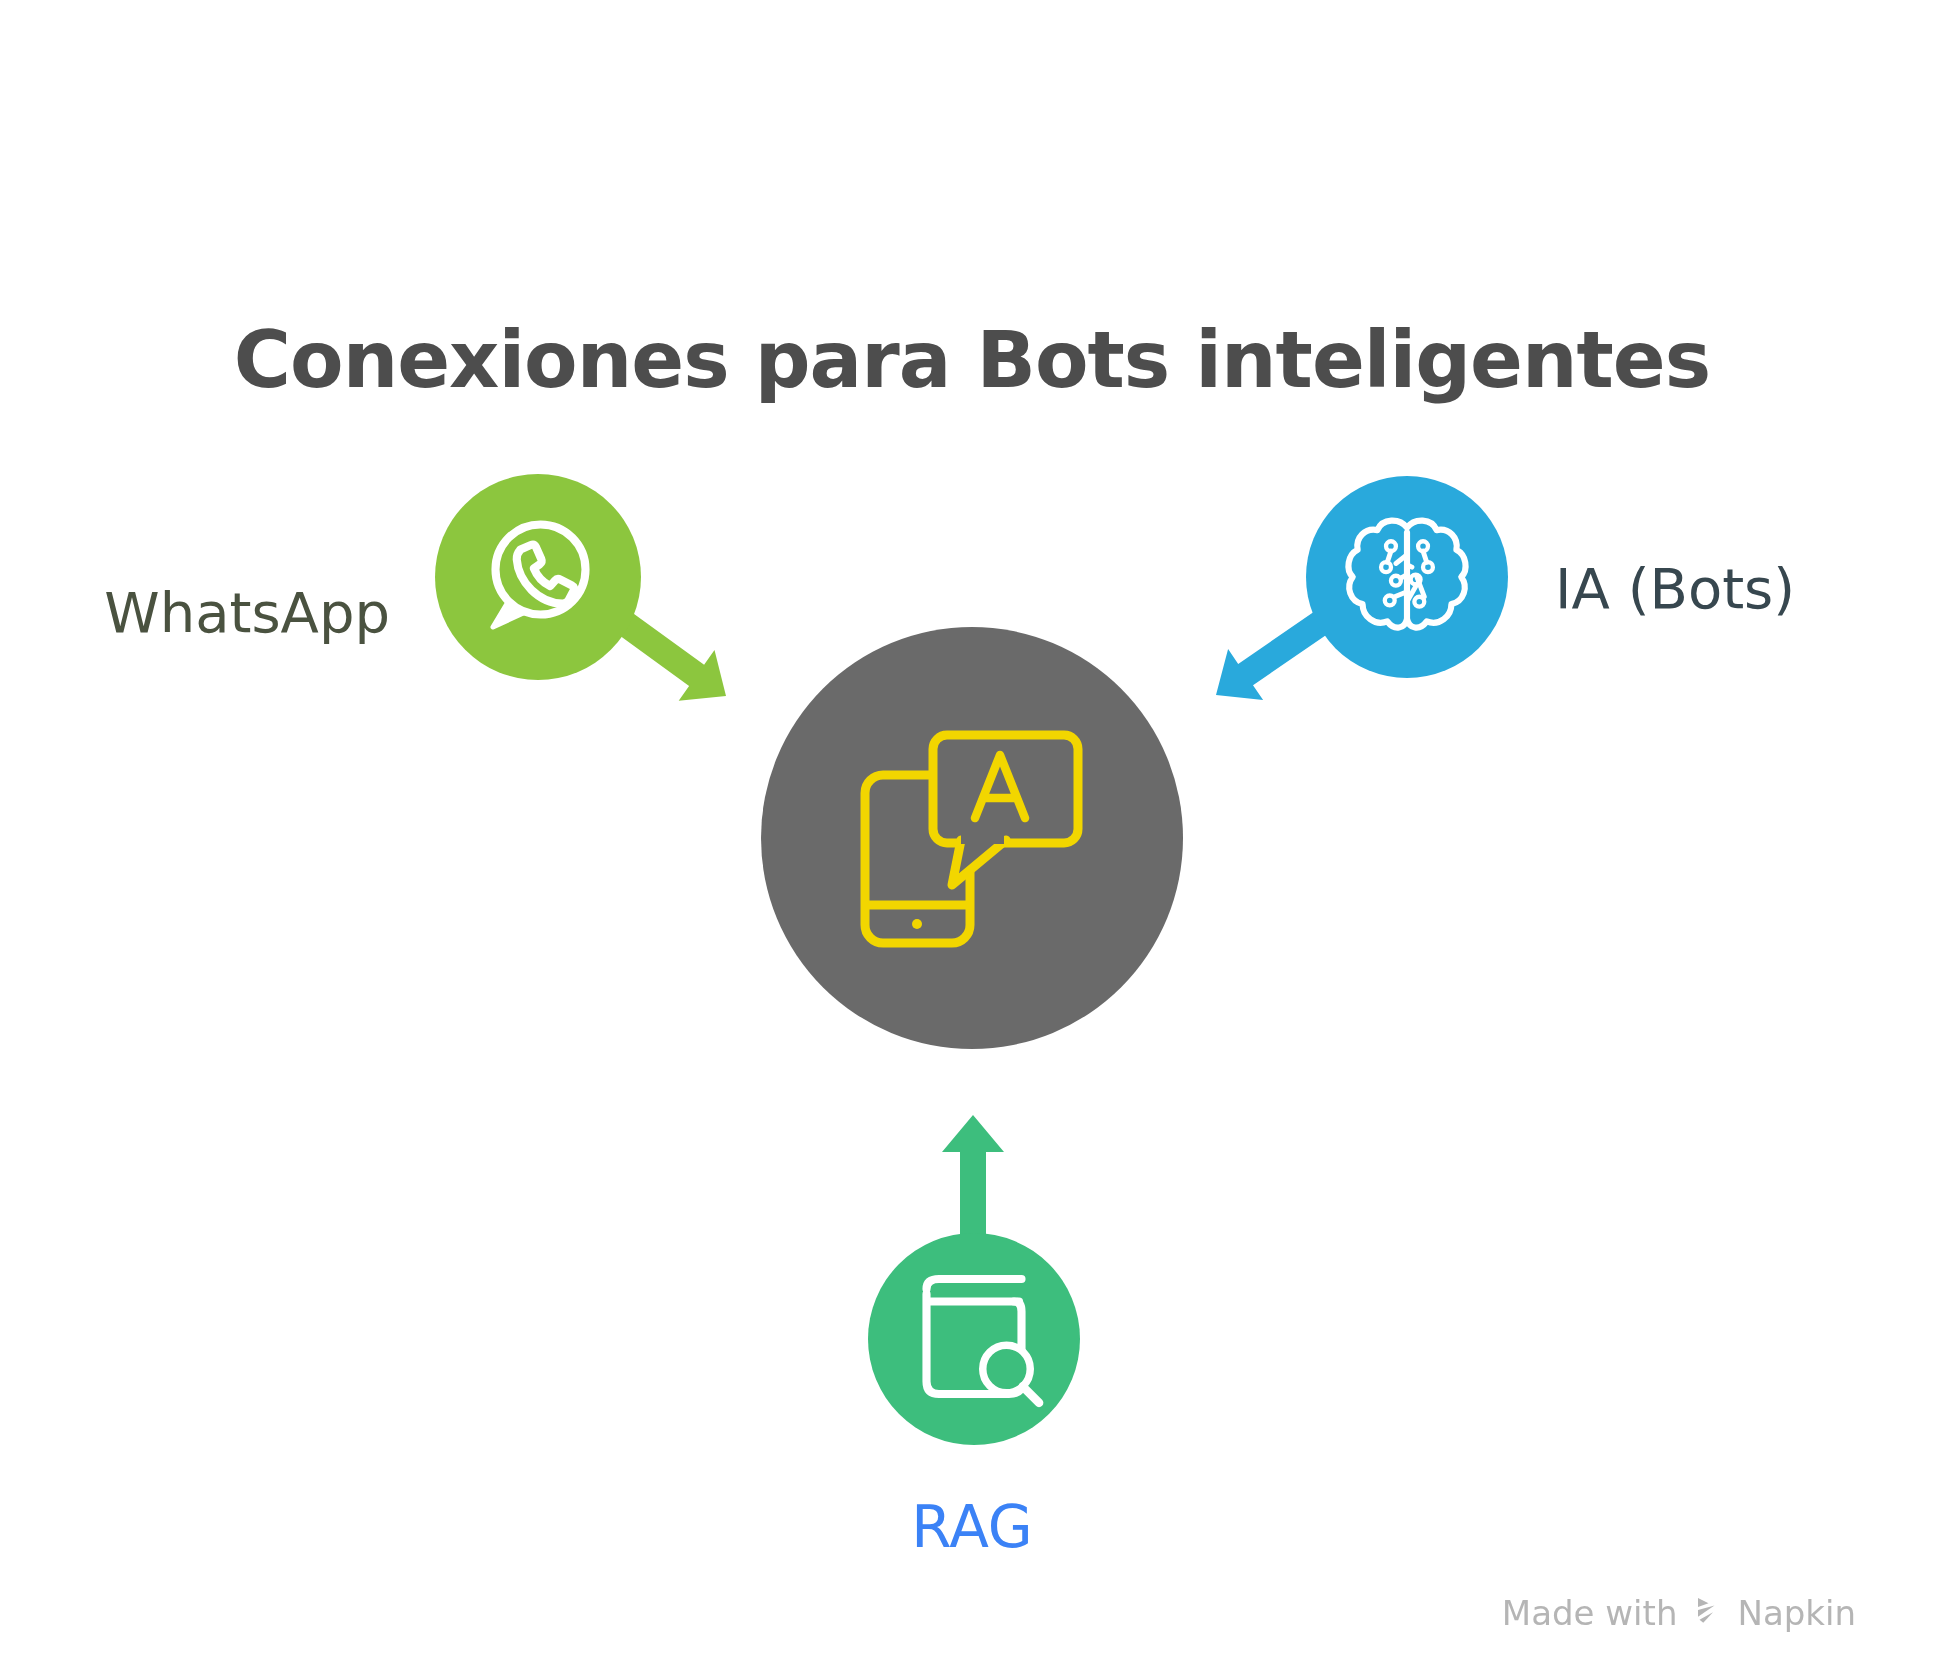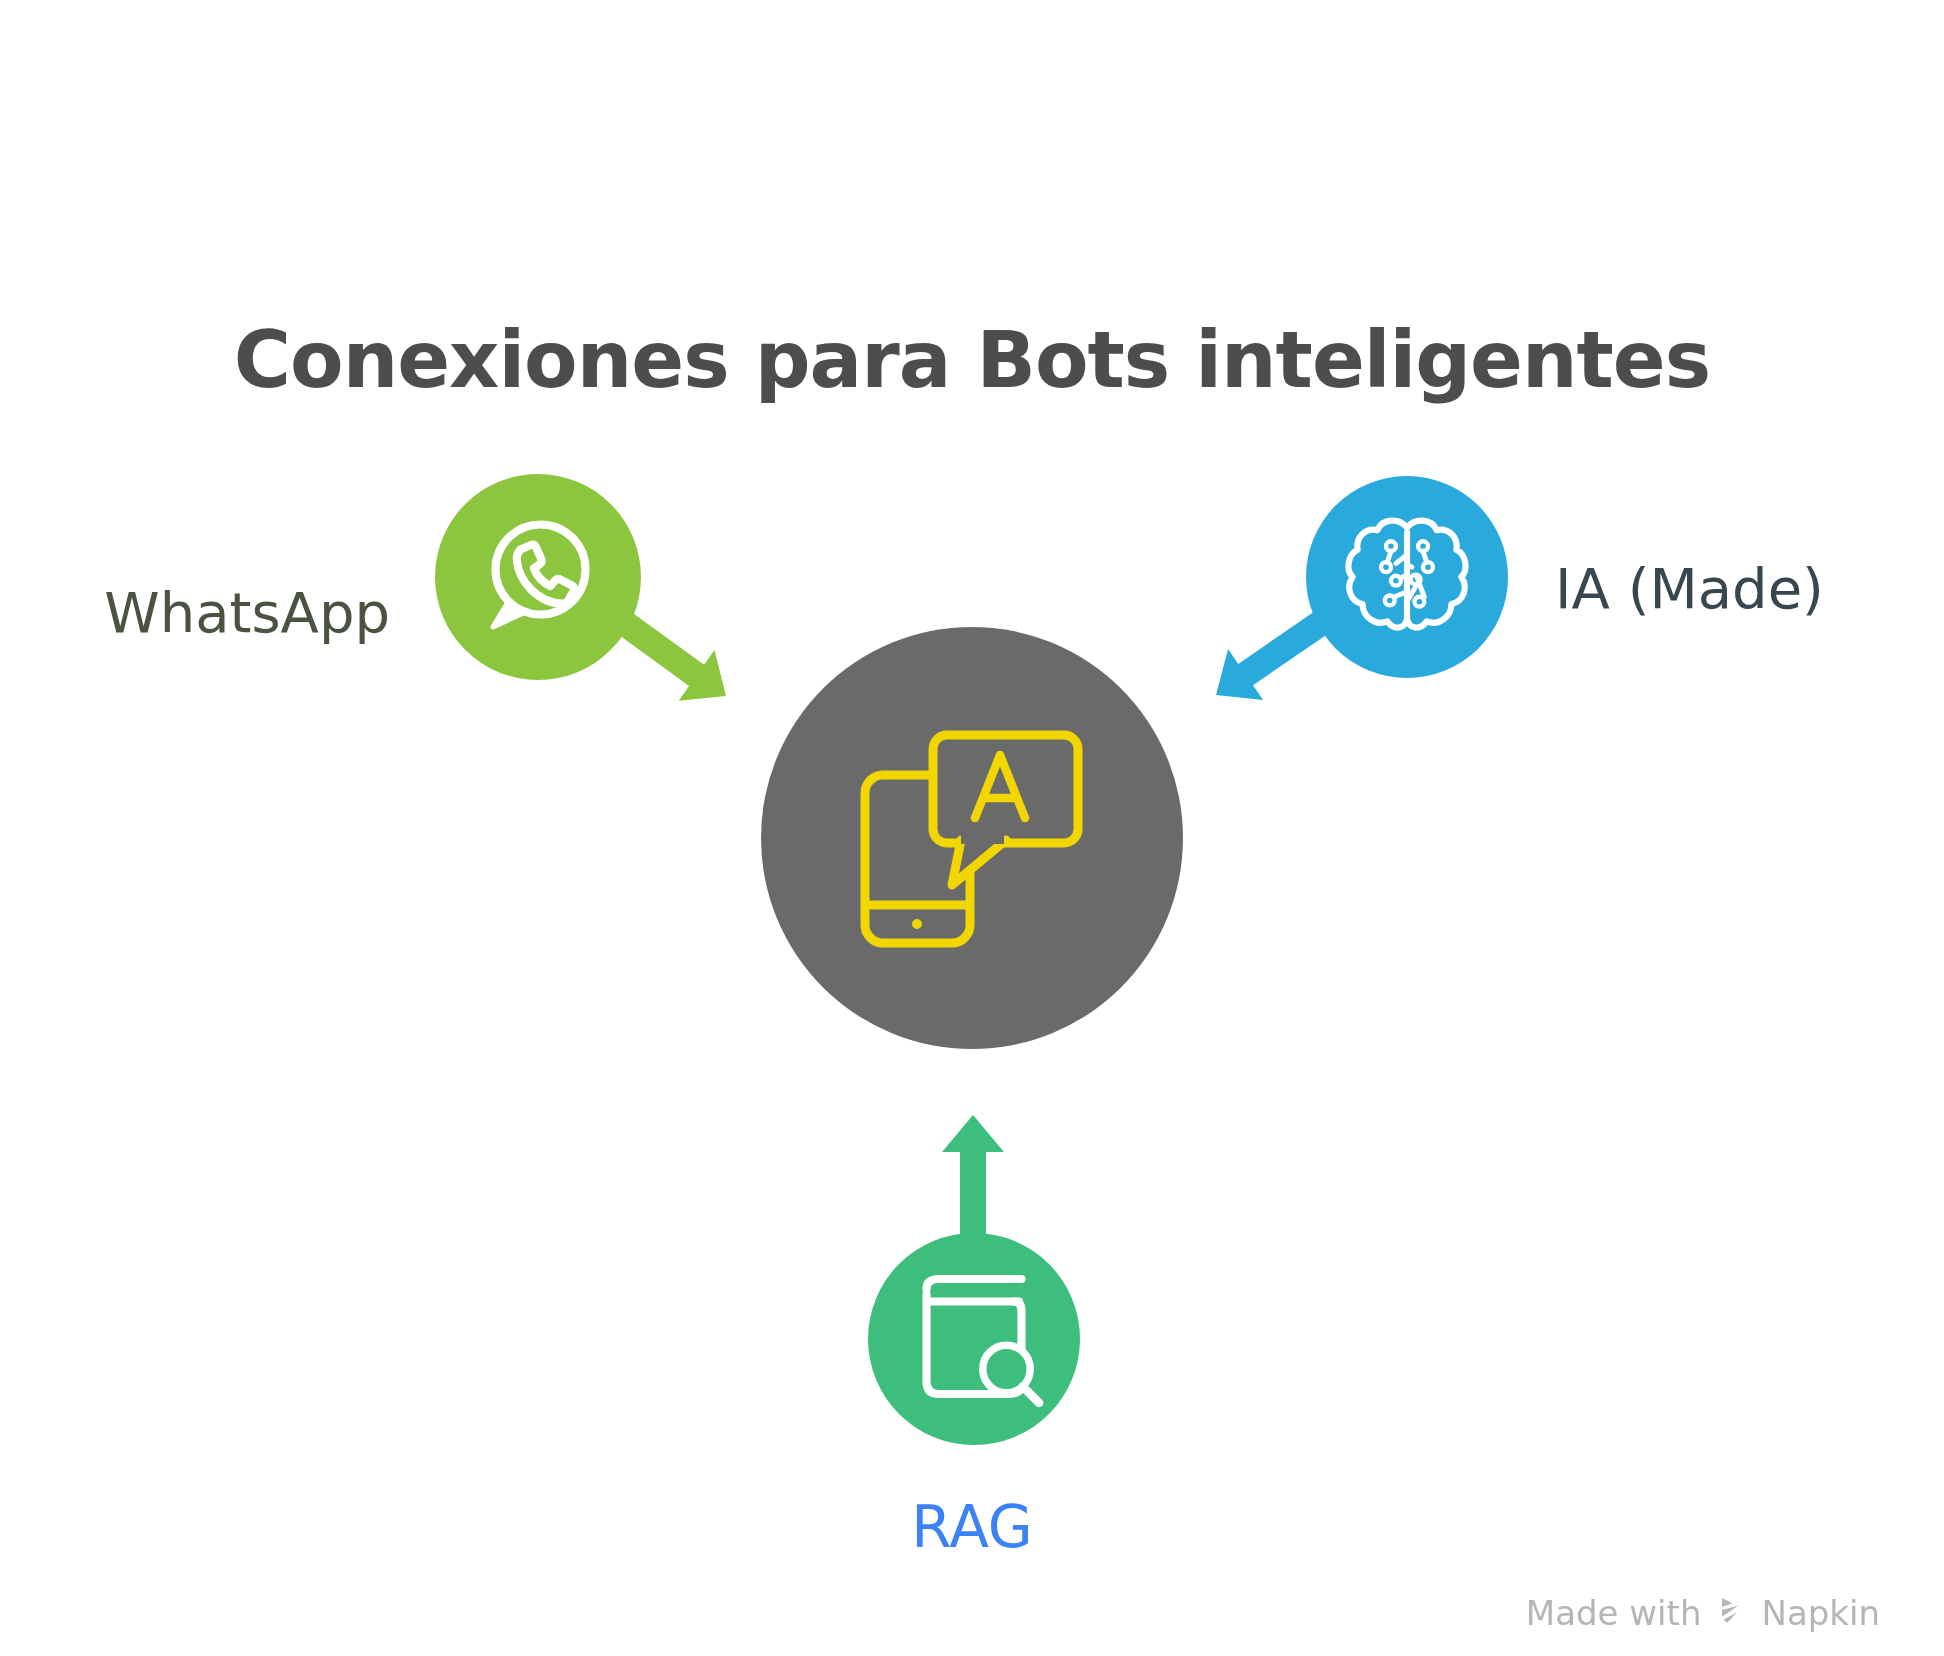--- a/index.html
+++ b/index.html
@@ -28,21 +28,21 @@
   .circle-rag{left:868px;top:1190px;width:212px;height:212px;background:#3DBE7D;}
   .label{
     position:absolute;z-index:3;line-height:1.2;
   }
   .label-whatsapp{left:60px;width:330px;top:536px;text-align:right;font-size:56px;color:#4A5240;font-weight:500;}
   .label-ia{left:1555px;top:512px;font-size:56px;color:#37474F;font-weight:500;}
   .label-rag{left:822px;width:300px;top:1450px;text-align:center;font-size:58px;color:#3b82f6;font-weight:500;}
   .arrows{position:absolute;left:0;top:0;z-index:1;}
   .center-icon-svg{position:absolute;left:90px;top:80px;}
   .watermark{
-    position:absolute;right:64px;top:1550px;z-index:3;
+    position:absolute;right:88px;top:1550px;z-index:3;
     display:flex;align-items:center;gap:12px;
     color:#B5B5B5;font-size:34px;
   }
 </style>
 </head>
 <body>
 
 <div class="canvas">
 
   <div class="title">Conexiones para Bots inteligentes</div>
@@ -71,21 +71,21 @@
       <circle cx="47" cy="35" r="4" fill="none" stroke="#ffffff" stroke-width="3.5"></circle>
       <circle cx="43" cy="52" r="4" fill="none" stroke="#ffffff" stroke-width="3.5"></circle>
       <circle cx="51" cy="63" r="4" fill="none" stroke="#ffffff" stroke-width="3.5"></circle>
       <circle cx="46" cy="79" r="4" fill="none" stroke="#ffffff" stroke-width="3.5"></circle>
       <circle cx="73" cy="35" r="4" fill="none" stroke="#ffffff" stroke-width="3.5"></circle>
       <circle cx="77" cy="52" r="4" fill="none" stroke="#ffffff" stroke-width="3.5"></circle>
       <circle cx="67" cy="62" r="4" fill="none" stroke="#ffffff" stroke-width="3.5"></circle>
       <circle cx="70" cy="80" r="4" fill="none" stroke="#ffffff" stroke-width="3.5"></circle>
     </svg>
   </div>
-  <div class="label label-ia">IA (Made)</div>
+  <div class="label label-ia">IA (Bots)</div>
 
   <div class="node-circle circle-center">
     <svg class="center-icon-svg" width="250" height="250" viewBox="0 0 250 250">
 
       <rect x="14" y="68" width="105" height="168" rx="18" fill="none" stroke="#F2D600" stroke-width="9"></rect>
       <line x1="14" y1="198" x2="119" y2="198" stroke="#F2D600" stroke-width="9"></line>
       <circle cx="66" cy="217" r="5" fill="#F2D600"></circle>
 
       <rect x="82" y="28" width="145" height="108" rx="14" fill="#6A6A6A" stroke="#F2D600" stroke-width="9"></rect>
       <path d="M110 133 L101 178 L155 133" fill="#6A6A6A" stroke="#F2D600" stroke-width="9" stroke-linejoin="round" stroke-linecap="round"></path>

